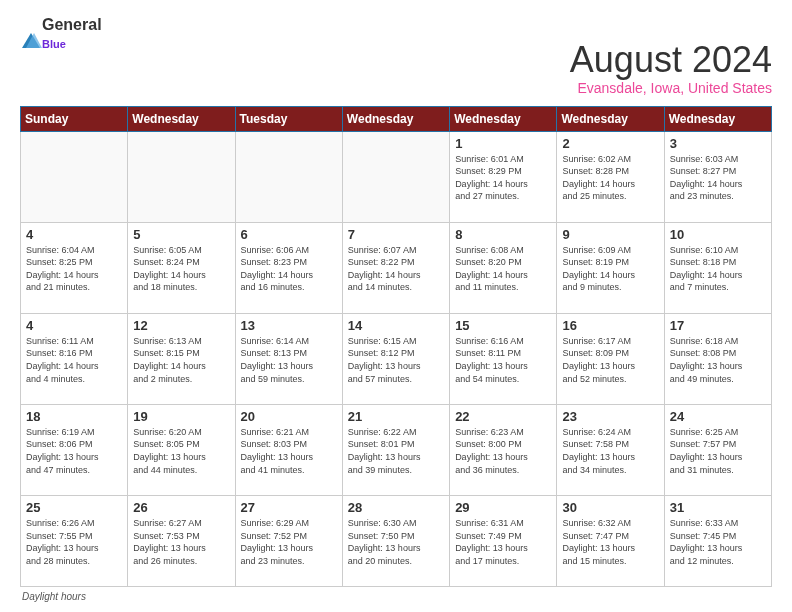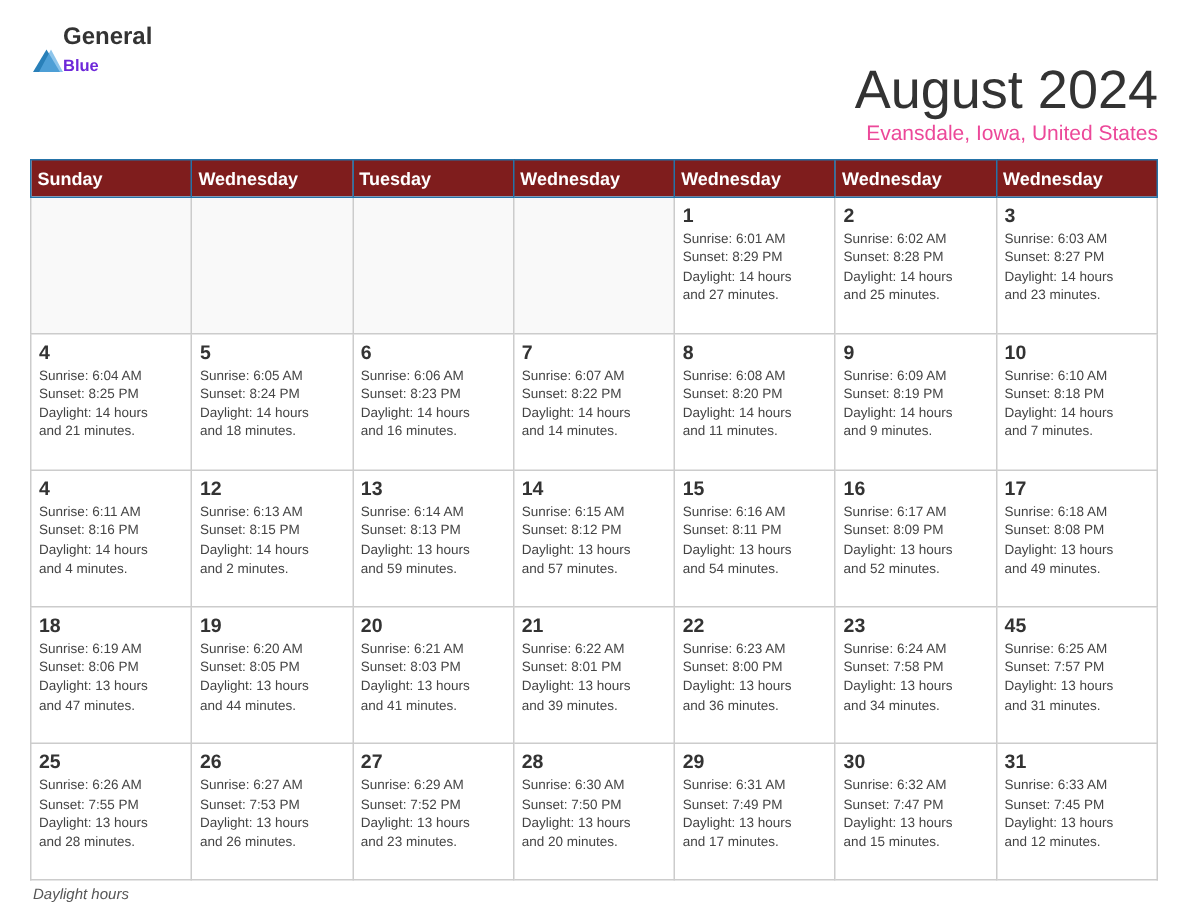--- a/index.html
+++ b/index.html
@@ -230,21 +230,21 @@
           </td>
           <td>
             <span class="day-num">22</span>
             <div class="day-info">Sunrise: 6:23 AM<br>Sunset: 8:00 PM<br>Daylight: 13 hours<br>and 36 minutes.</div>
           </td>
           <td>
             <span class="day-num">23</span>
             <div class="day-info">Sunrise: 6:24 AM<br>Sunset: 7:58 PM<br>Daylight: 13 hours<br>and 34 minutes.</div>
           </td>
           <td>
-            <span class="day-num">45</span>
+            <span class="day-num">24</span>
             <div class="day-info">Sunrise: 6:25 AM<br>Sunset: 7:57 PM<br>Daylight: 13 hours<br>and 31 minutes.</div>
           </td>
         </tr>
         <tr>
           <td>
             <span class="day-num">25</span>
             <div class="day-info">Sunrise: 6:26 AM<br>Sunset: 7:55 PM<br>Daylight: 13 hours<br>and 28 minutes.</div>
           </td>
           <td>
             <span class="day-num">26</span>

